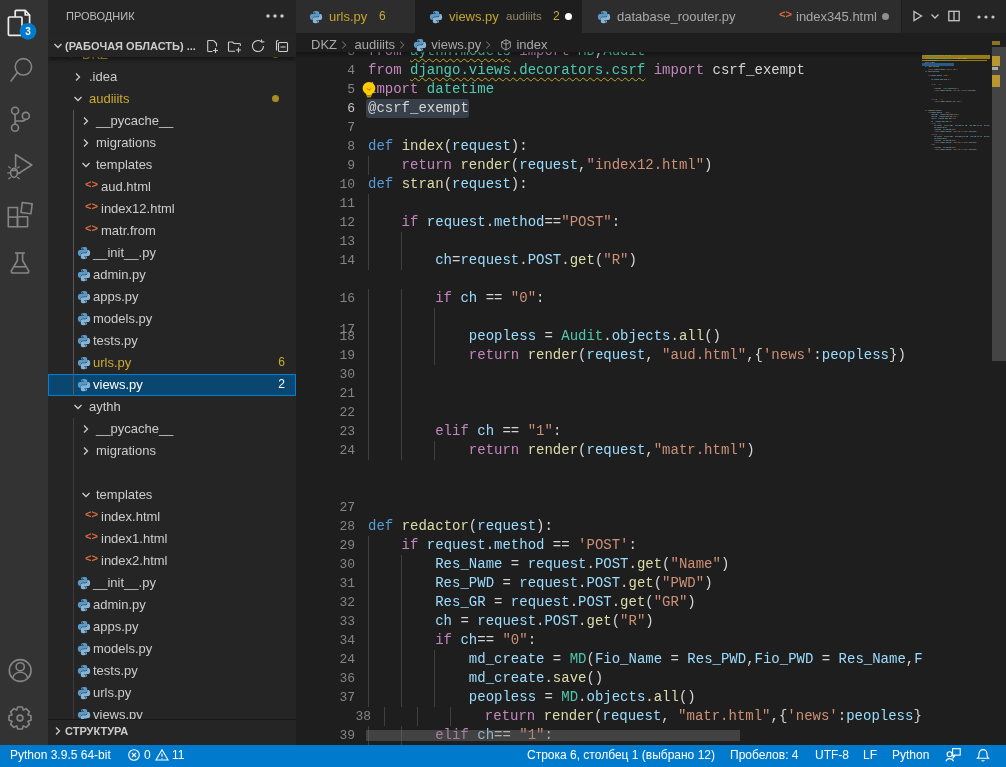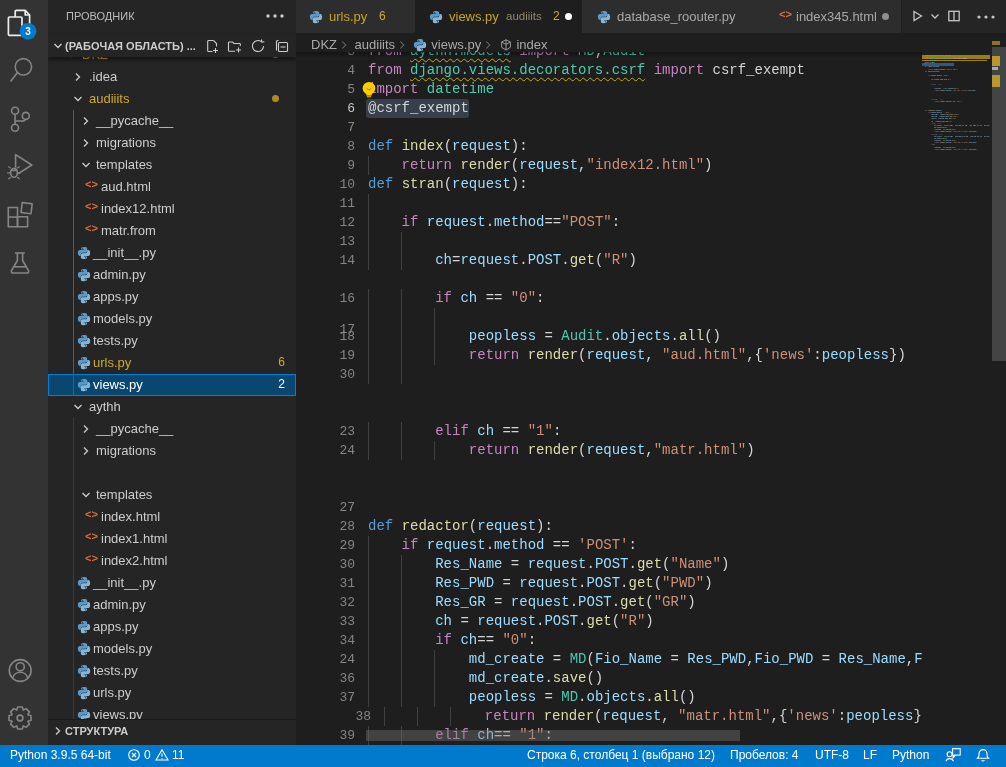--- a/index.html
+++ b/index.html
@@ -87,20 +87,32 @@
       <i style="position:absolute;left:72.0px;top:0;width:1px;height:19px;background:#404040"></i>
       <i style="position:absolute;left:105.0px;top:0;width:1px;height:19px;background:#404040"></i>
       <i style="position:absolute;left:137.9px;top:0;width:1px;height:19px;background:#404040"></i>
       <span style="position:absolute;left:0;top:0;width:59px;text-align:right;color:#858585;font-size:13px">19</span>
       <span style="position:absolute;left:72px;top:0;white-space:pre"><span style="color:#D4D4D4">&nbsp;&nbsp;&nbsp;&nbsp;&nbsp;&nbsp;&nbsp;&nbsp;&nbsp;&nbsp;&nbsp;&nbsp;</span><span style="color:#C586C0">return</span><span style="color:#D4D4D4">&nbsp;</span><span style="color:#DCDCAA">render</span><span style="color:#D4D4D4">(</span><span style="color:#9CDCFE">request</span><span style="color:#D4D4D4">,&nbsp;</span><span style="color:#CE9178">"aud.html"</span><span style="color:#D4D4D4">,{</span><span style="color:#CE9178">'news'</span><span style="color:#D4D4D4">:</span><span style="color:#9CDCFE">peopless</span><span style="color:#D4D4D4">})</span></span>
     </div>
     <div style="position:absolute;left:0;top:313px;width:626px;height:19px">
       <i style="position:absolute;left:72.0px;top:0;width:1px;height:19px;background:#404040"></i>
       <i style="position:absolute;left:105.0px;top:0;width:1px;height:19px;background:#404040"></i>
       <span style="position:absolute;left:0;top:0;width:59px;text-align:right;color:#858585;font-size:13px">30</span>
+      <span style="position:absolute;left:72px;top:0;white-space:pre"></span>
+    </div>
+    <div style="position:absolute;left:0;top:332px;width:626px;height:19px">
+      <i style="position:absolute;left:72.0px;top:0;width:1px;height:19px;background:#404040"></i>
+      <i style="position:absolute;left:105.0px;top:0;width:1px;height:19px;background:#404040"></i>
+      <span style="position:absolute;left:0;top:0;width:59px;text-align:right;color:#858585;font-size:13px">21</span>
+      <span style="position:absolute;left:72px;top:0;white-space:pre"></span>
+    </div>
+    <div style="position:absolute;left:0;top:351px;width:626px;height:19px">
+      <i style="position:absolute;left:72.0px;top:0;width:1px;height:19px;background:#404040"></i>
+      <i style="position:absolute;left:105.0px;top:0;width:1px;height:19px;background:#404040"></i>
+      <span style="position:absolute;left:0;top:0;width:59px;text-align:right;color:#858585;font-size:13px">22</span>
       <span style="position:absolute;left:72px;top:0;white-space:pre"></span>
     </div>
     <div style="position:absolute;left:0;top:370px;width:626px;height:19px">
       <i style="position:absolute;left:72.0px;top:0;width:1px;height:19px;background:#404040"></i>
       <i style="position:absolute;left:105.0px;top:0;width:1px;height:19px;background:#404040"></i>
       <span style="position:absolute;left:0;top:0;width:59px;text-align:right;color:#858585;font-size:13px">23</span>
       <span style="position:absolute;left:72px;top:0;white-space:pre"><span style="color:#D4D4D4">&nbsp;&nbsp;&nbsp;&nbsp;&nbsp;&nbsp;&nbsp;&nbsp;</span><span style="color:#C586C0">elif</span><span style="color:#D4D4D4">&nbsp;</span><span style="color:#9CDCFE">ch</span><span style="color:#D4D4D4">&nbsp;==&nbsp;</span><span style="color:#CE9178">"1"</span><span style="color:#D4D4D4">:</span></span>
     </div>
     <div style="position:absolute;left:0;top:389px;width:626px;height:19px">
       <i style="position:absolute;left:72.0px;top:0;width:1px;height:19px;background:#404040"></i>

